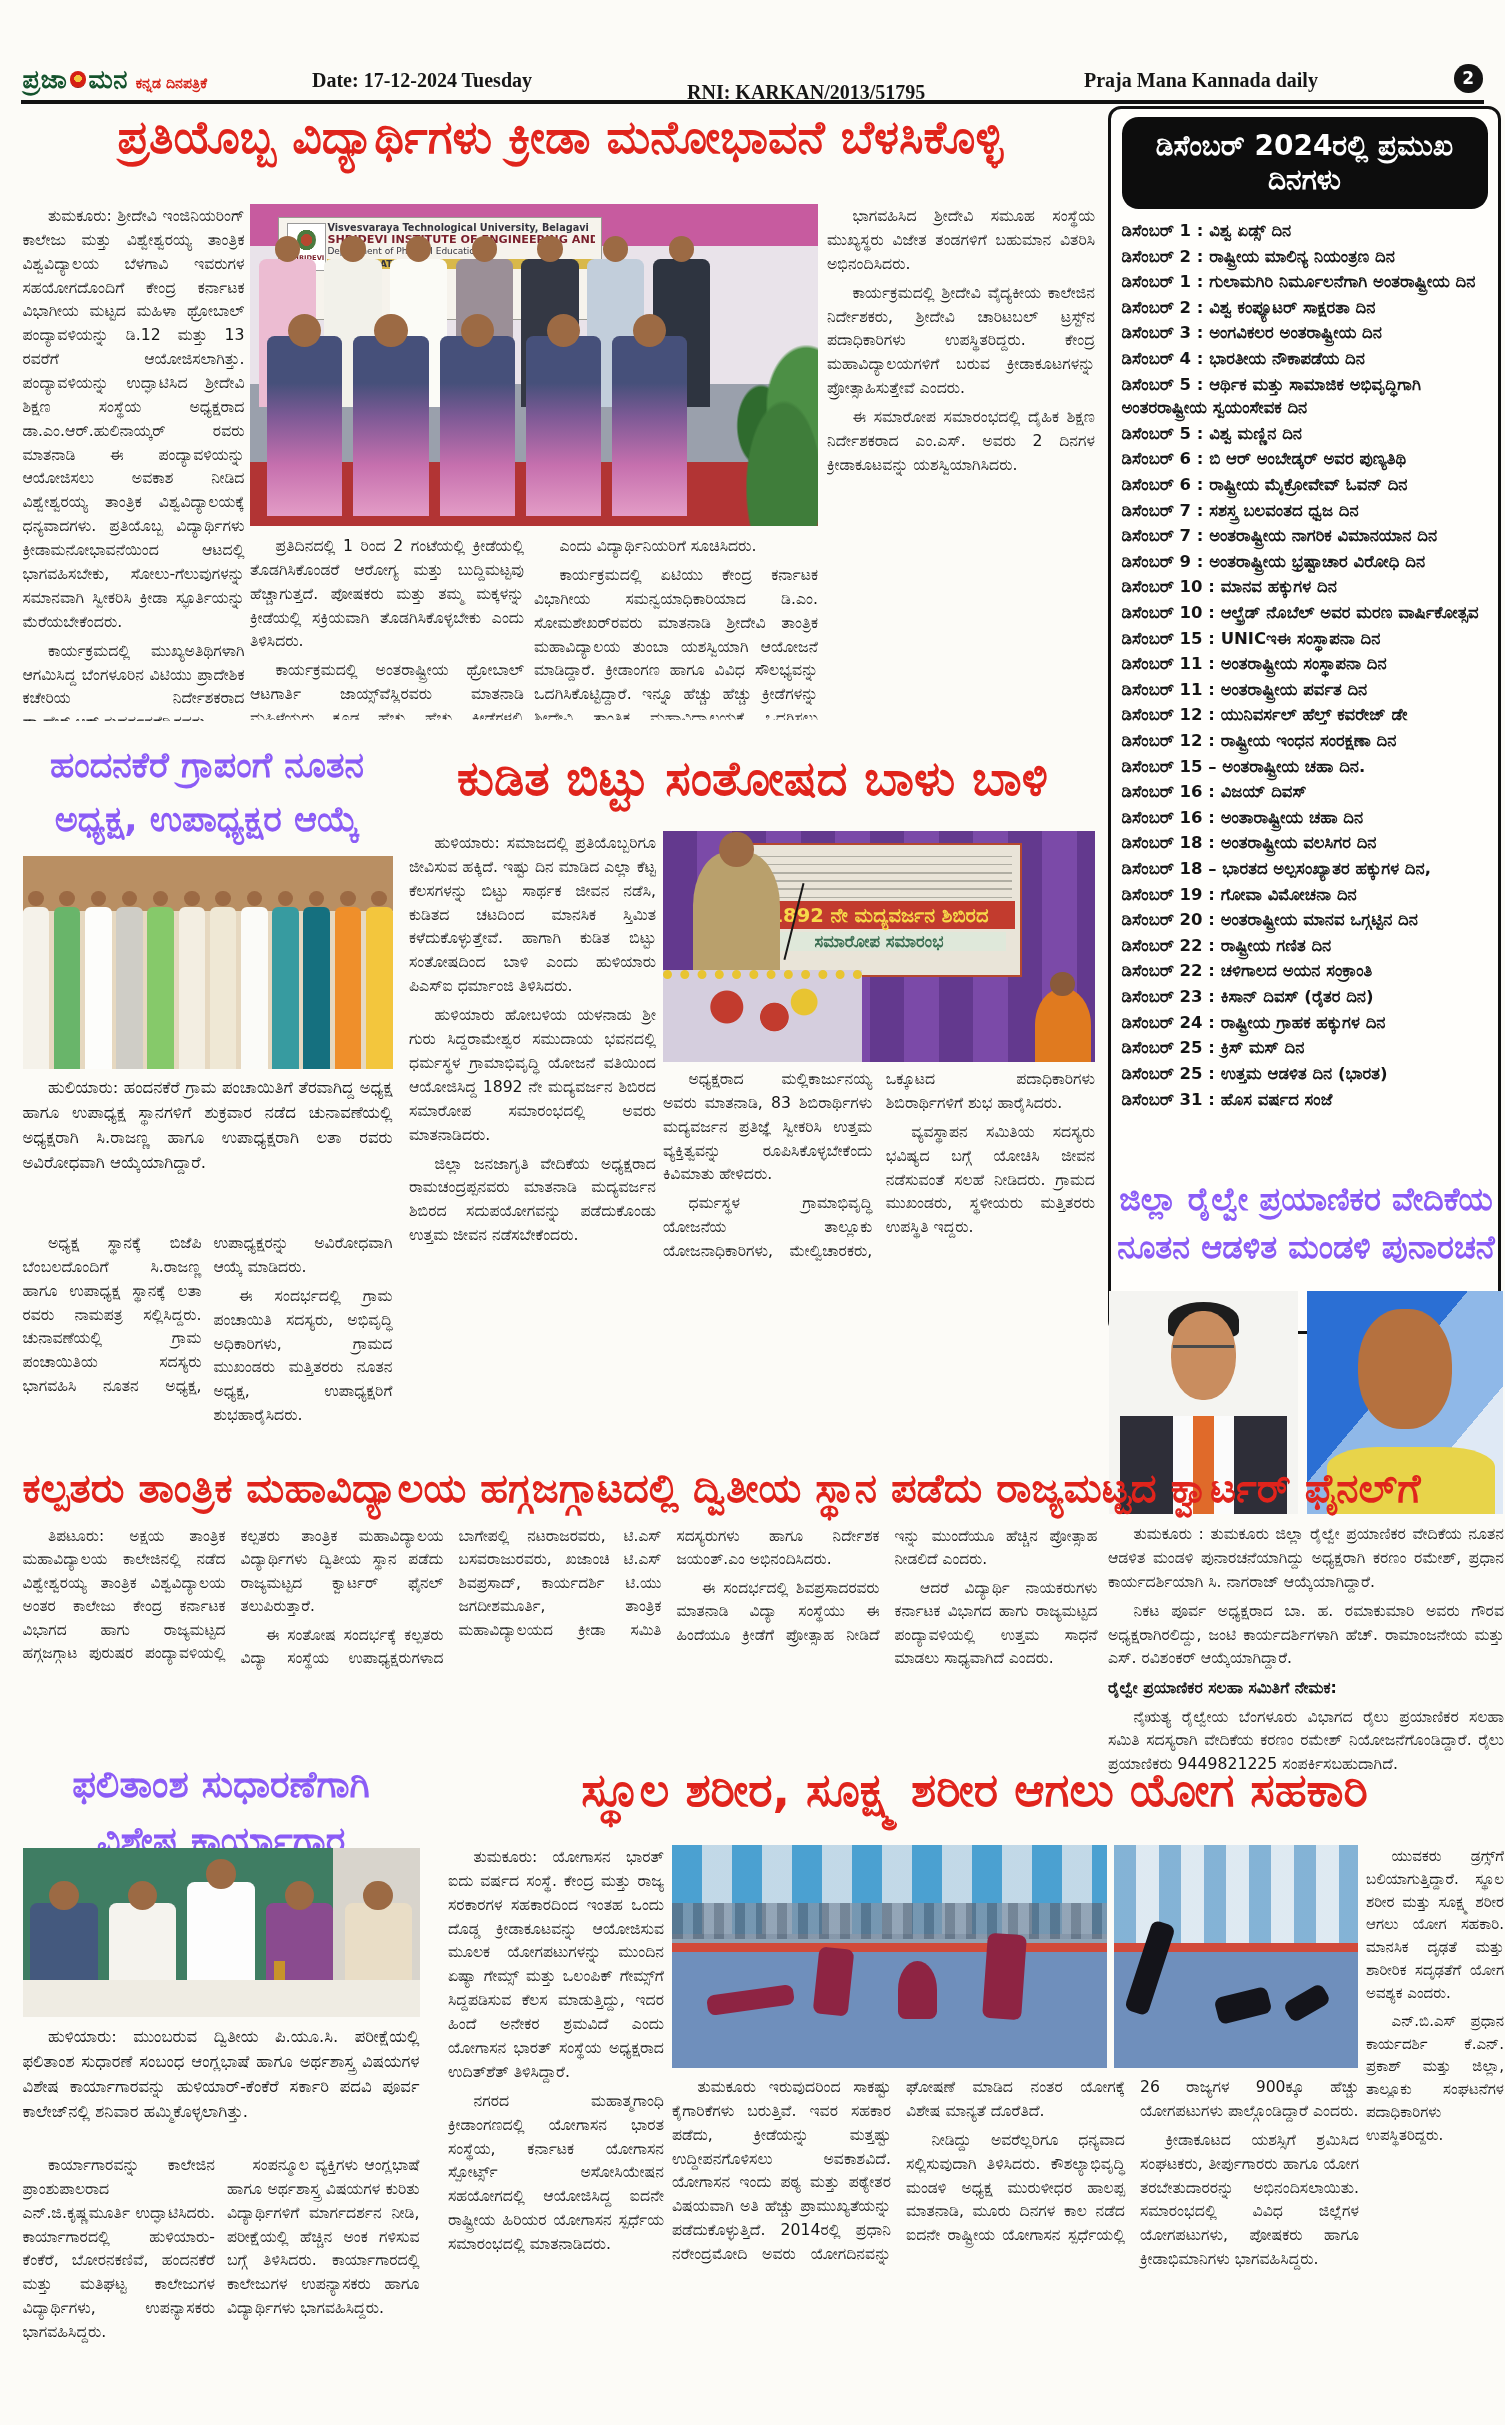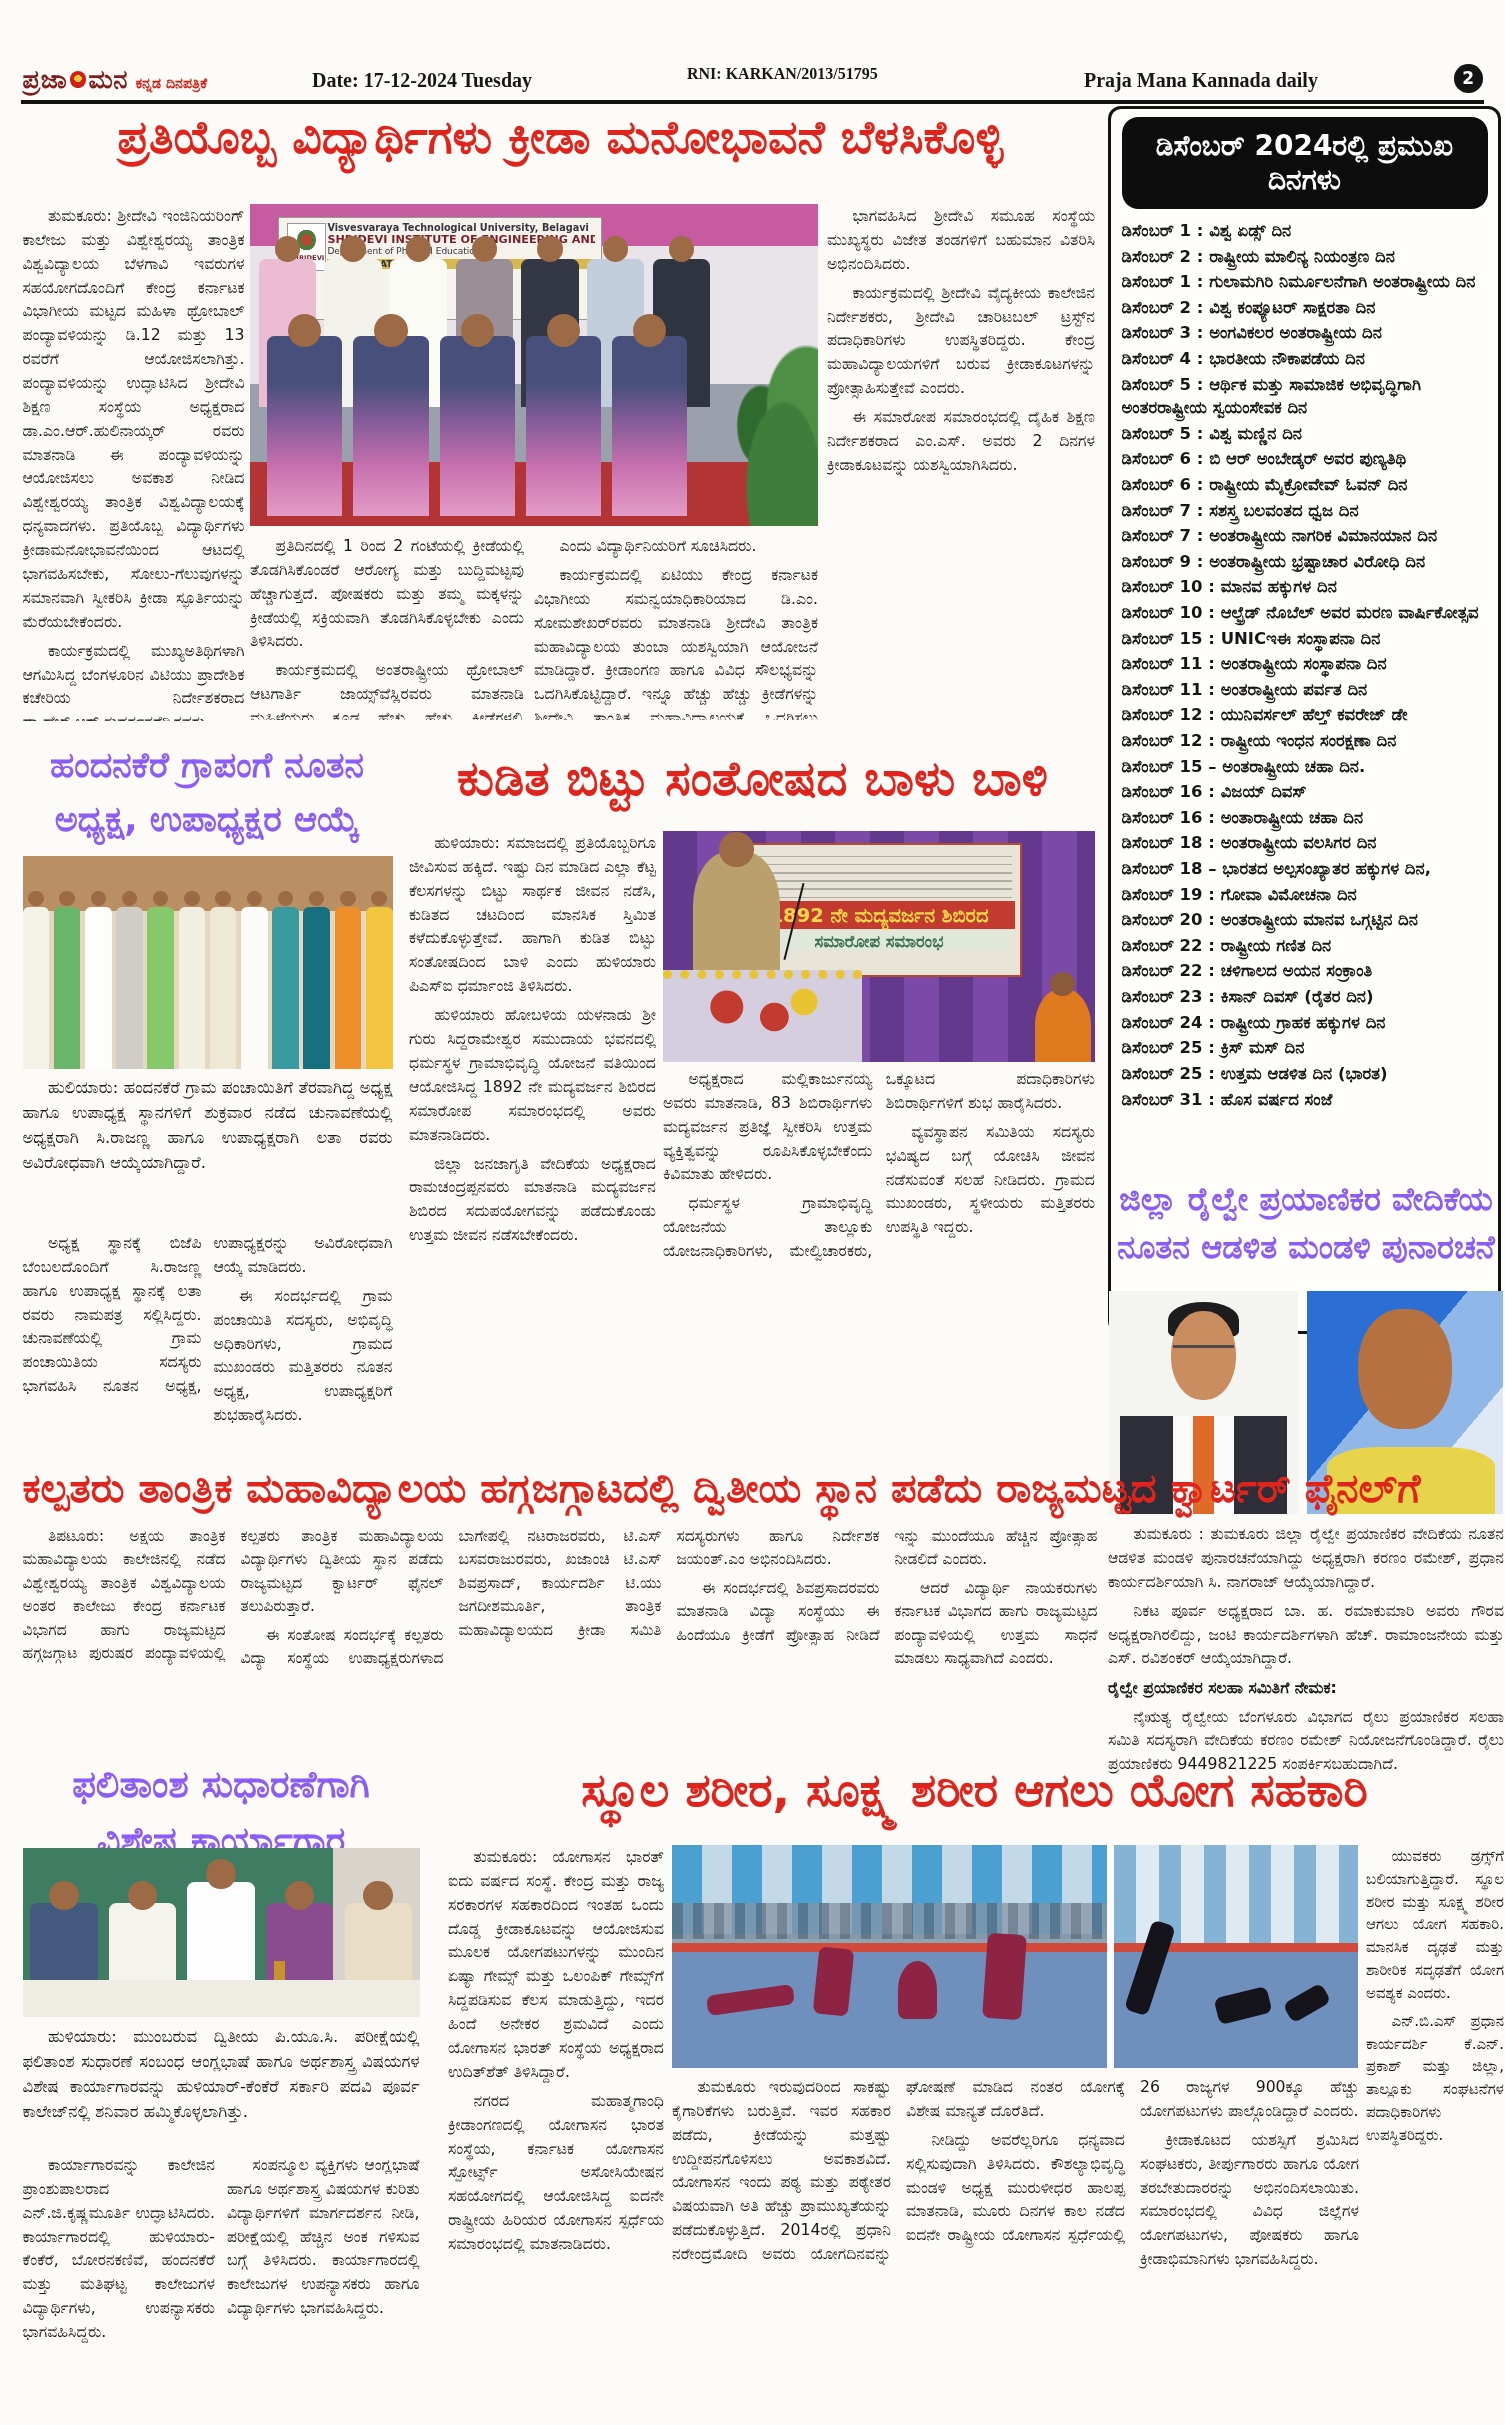--- a/index.html
+++ b/index.html
@@ -1,26 +1,26 @@
 <!DOCTYPE html>
 <html lang="kn" style="font-size:12px"><head>
 <meta charset="utf-8">
 <style>
   html,body{margin:0;padding:0;background:#e8e8e4;}
   .page{position:relative;width:1505px;height:2426px;margin:0 auto;background:#fcfbf7;
         font-family:"DejaVu Sans",sans-serif;color:#161616;overflow:hidden;}
   
   .masthead{position:absolute;left:21px;top:64px;width:1463px;height:36px;border-bottom:4.5px solid #121212;}
   .logo{position:absolute;left:1.5px;top:0;display:flex;align-items:baseline;gap:7.5px;}
-  .logo-kn{font-size:25.5px;font-weight:bold;color:#7f1d1d;letter-spacing:0.7px;display:flex;align-items:center;}
+  .logo-kn{font-size:25.5px;font-weight:bold;color:#14532d;letter-spacing:0.7px;display:flex;align-items:center;}
   .emblem{display:inline-block;width:16.5px;height:16.5px;margin:0 2.2px;border-radius:50%;
           background:radial-gradient(circle at 50% 45%,#f3c63d 0 30%,#d51f14 31% 70%,#8d1510 71%);}
   .logo-sub{font-size:14.2px;color:#d51f14;font-weight:bold;}
   .mh-date{position:absolute;left:291px;top:4.5px;font-family:"Liberation Serif",serif;font-weight:bold;font-size:20px;}
-  .mh-rni{position:absolute;left:666px;top:1px;font-family:"Liberation Serif",serif;font-weight:bold;font-size:16px;}
+  .mh-rni{position:absolute;left:666px;top:17px;font-family:"Liberation Serif",serif;font-weight:bold;font-size:20px;}
   .mh-en{position:absolute;left:1063px;top:4.5px;font-family:"Liberation Serif",serif;font-weight:bold;font-size:20px;}
   .mh-page{position:absolute;right:1.5px;top:0;width:28.5px;height:28.5px;border-radius:50%;background:#141414;
            color:#fff;font-weight:bold;font-size:17px;display:flex;align-items:center;justify-content:center;}
   
   .hl{margin:0;font-weight:bold;line-height:1.15;}
   .red{color:#e0241c;}
   .blk{color:#8b5cf6;}
   .lead-hl{position:absolute;left:24px;top:111px;width:1073px;font-size:46px;white-space:nowrap;text-align:center;}
   .hand-hl{position:absolute;left:21px;top:738px;width:372px;font-size:35px;text-align:center;line-height:1.55;}
   .kud-hl{position:absolute;left:409px;top:751px;width:687px;font-size:48px;white-space:nowrap;text-align:center;}

